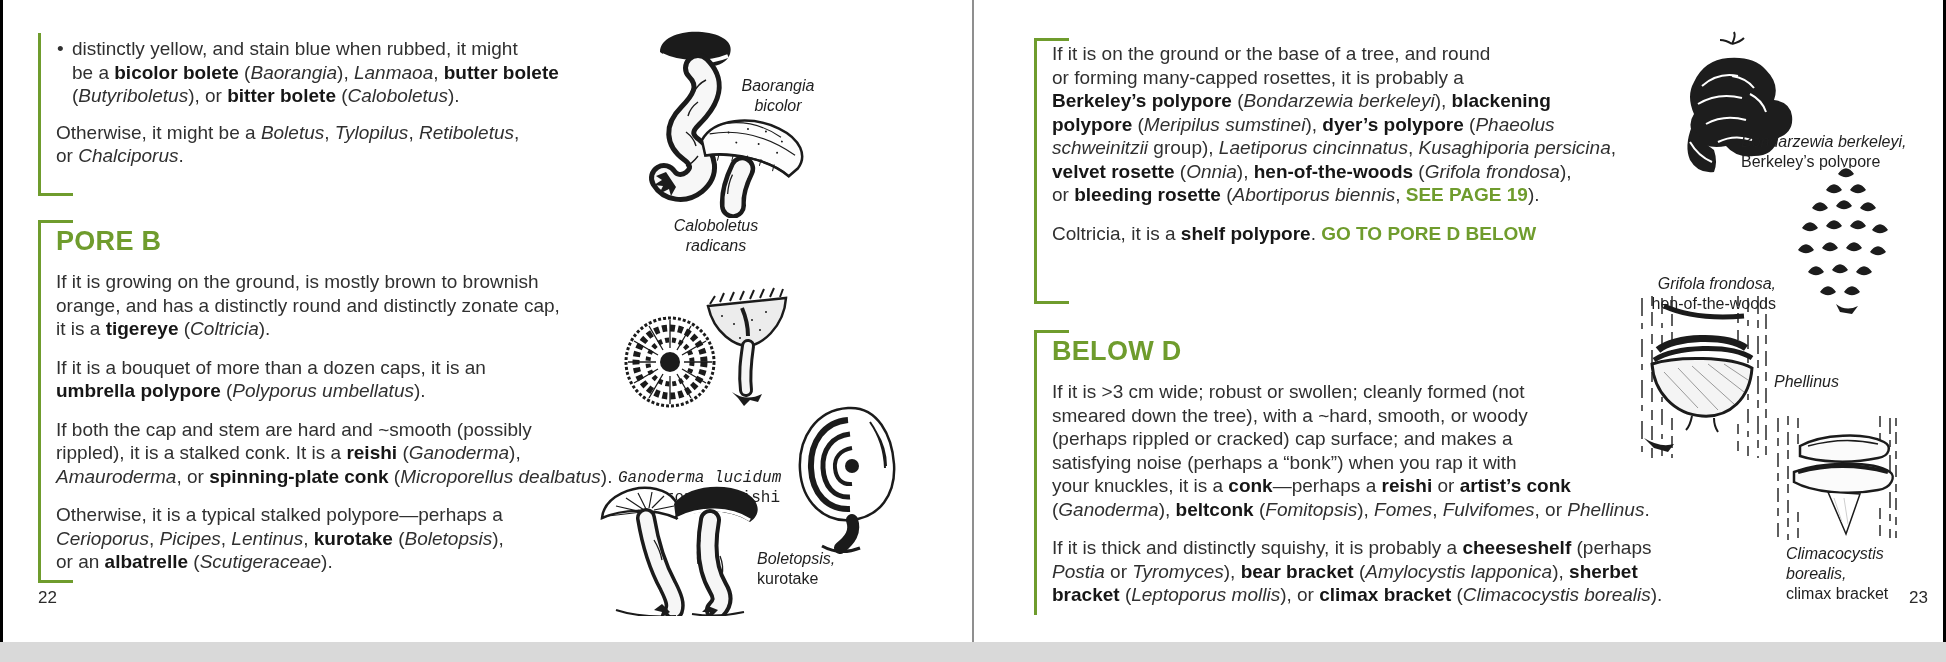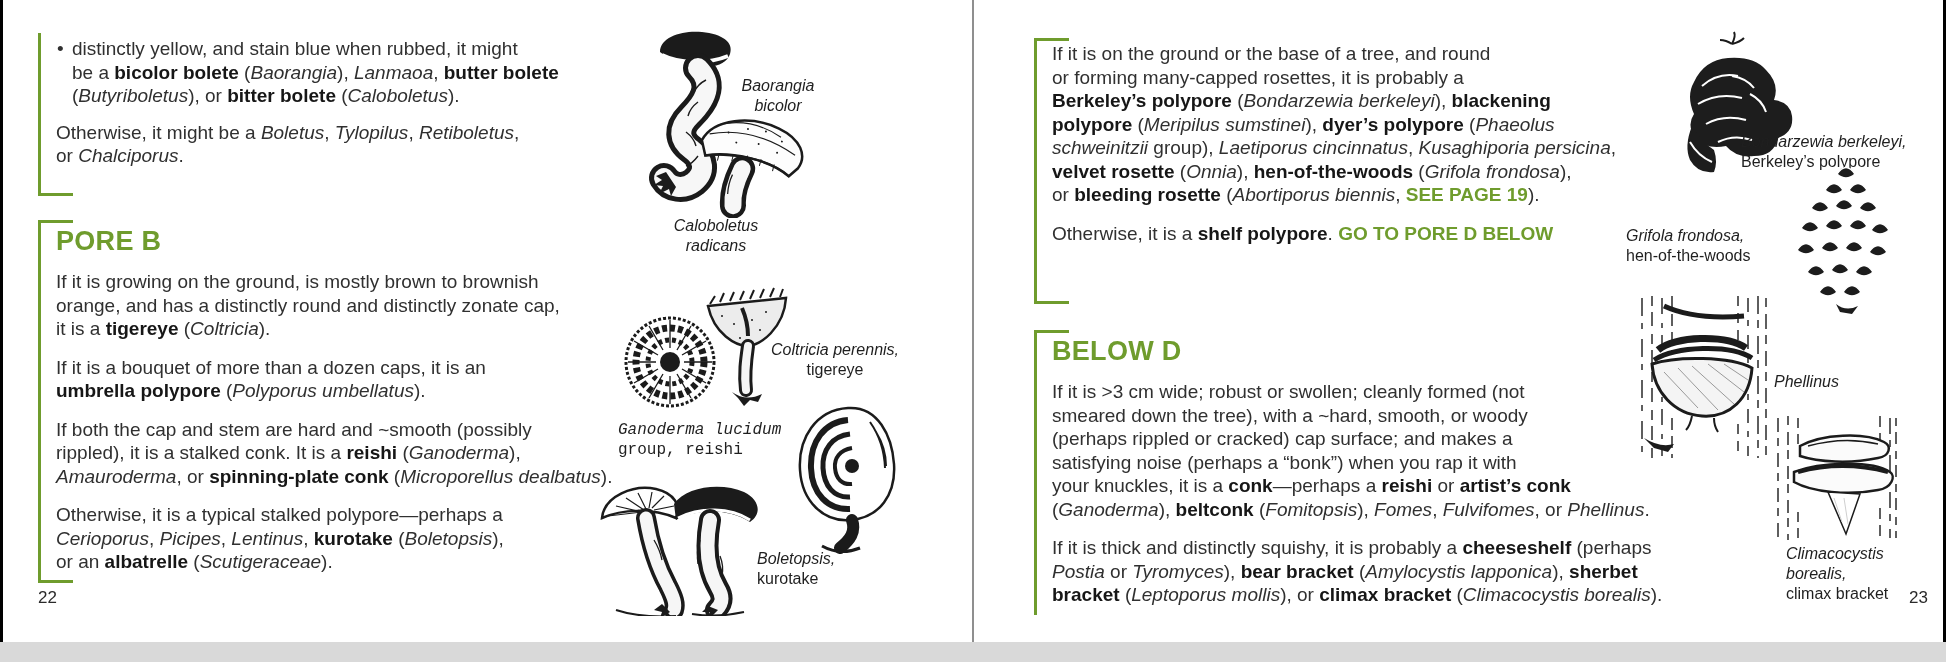--- a/index.html
+++ b/index.html
@@ -27,21 +27,21 @@
   .pore-heading{margin:2px 0 14px;font-size:27px;line-height:30px;font-weight:700;
     color:var(--green);letter-spacing:.3px;}
   .para{margin:0 0 15px;font-size:19px;line-height:23.5px;white-space:nowrap;color:var(--body);}
   .bullet-para{position:relative;padding-left:16px;margin-bottom:13px;}
   .bullet{position:absolute;left:1px;top:0;}
   .sg-b{font-weight:700;color:#161616;}
   .sg-i{font-style:italic;}
   .sg-g{font-weight:700;color:var(--green);margin-top:44px;}
 
   .caption{position:absolute;font-size:16px;line-height:20px;color:#1f1f1f;white-space:nowrap;}
-  .cap-center{text-align:center;} .cap-right{} .cap-left{text-align:left;}
+  .cap-center{text-align:center;} .cap-right{text-align:right;margin-top:48px;} .cap-left{text-align:left;}
   .pagenum{position:absolute;font-size:17px;color:#2a2a2a;}
   .illu{position:absolute;}
 </style>
 </head>
 <body>
 
 <div class="edge edge-left"></div>
 <div class="edge edge-right"></div>
 <div class="bottom-strip"></div>
 <div class="divider"></div>
@@ -110,21 +110,20 @@
         <circle cx="112" cy="74" r="1"></circle>
         <circle cx="130" cy="70" r="1"></circle>
       <circle cx="144" cy="62" r="1"></circle>
         <circle cx="138" cy="80" r="1"></circle>
         <circle cx="118" cy="88" r="1"></circle>
       </g>
     <path d="M126 96 C124 110 122 124 124 140" fill="none" stroke="#1b1b1b" stroke-width="14" stroke-linecap="round"></path>
     <path d="M126 96 C124 110 122 124 124 140" fill="none" stroke="#f5f5f5" stroke-width="8" stroke-linecap="round"></path>
     <path d="M110 142 q14 10 30 2 l-4 8 -8 -2 -6 6 -6 -8 z" fill="#1b1b1b"></path>
   </svg>
-  <div class="caption cap-center" style="left:770px;top:340px;width:130px;"><span class="sg-i">Coltricia perennis,</span><br><span>tigereye</span></div>
 
   <div class="caption cap-right" style="left:618px;top:420px;width:162px;font-family:Liberation Mono, monospace;"><span class="sg-i">Ganoderma lucidum</span><br><span>group, reishi</span></div>
 
   <svg class="illu" style="left:790px;top:398px;" width="118" height="156" viewBox="0 0 118 156">
     <path d="M58 10 C26 12 8 40 10 72 C12 104 34 124 60 122 C90 120 106 96 104 66 C102 38 88 8 58 10 Z" fill="#fff" stroke="#1b1b1b" stroke-width="2.5"></path>
     <path d="M58 22 C34 24 20 44 21 70 C22 96 38 112 60 111" fill="none" stroke="#1b1b1b" stroke-width="6"></path>
     <path d="M60 36 C42 38 32 52 33 70 C34 88 44 100 60 99" fill="none" stroke="#1b1b1b" stroke-width="5"></path>
     <path d="M62 50 C50 52 44 60 45 70 C46 81 52 87 62 86" fill="none" stroke="#1b1b1b" stroke-width="4"></path>
     <circle cx="62" cy="68" r="7" fill="#1b1b1b"></circle>
     <path d="M86 34 q10 16 10 34 M80 24 q14 20 15 46" stroke="#1b1b1b" stroke-width="2" fill="none"></path>
@@ -147,21 +146,21 @@
   </svg>
   <div class="caption cap-left" style="left:757px;top:549px;width:100px;"><span class="sg-i">Boletopsis,</span><br><span>kurotake</span></div>
 
   <div class="pagenum" style="left:38px;top:588px;">22</div>
 </div>
 
 <div class="page page-right">
 
   <section class="sec foot-top foot-bottom" style="left:60px;top:38px;width:620px;height:266px;">
     <p class="para"><span>If it is on the ground or the base of a tree, and round</span><br><span>or forming many-capped rosettes, it is probably a</span><br><span class="sg-b">Berkeley’s polypore</span><span> (</span><span class="sg-i">Bondarzewia berkeleyi</span><span>), </span><span class="sg-b">blackening</span><br><span class="sg-b">polypore</span><span> (</span><span class="sg-i">Meripilus sumstinei</span><span>), </span><span class="sg-b">dyer’s polypore</span><span> (</span><span class="sg-i">Phaeolus</span><br><span class="sg-i">schweinitzii</span><span> group), </span><span class="sg-i">Laetiporus cincinnatus</span><span>, </span><span class="sg-i">Kusaghiporia persicina</span><span>,</span><br><span class="sg-b">velvet rosette</span><span> (</span><span class="sg-i">Onnia</span><span>), </span><span class="sg-b">hen-of-the-woods</span><span> (</span><span class="sg-i">Grifola frondosa</span><span>),</span><br><span>or </span><span class="sg-b">bleeding rosette</span><span> (</span><span class="sg-i">Abortiporus biennis</span><span>, </span><span class="sg-g">SEE PAGE 19</span><span>).</span></p>
-    <p class="para"><span>Otherwise, it is a </span><span class="sg-b">shelf polypore</span><span>. </span><span class="sg-g">GO TO PORE D BELOW</span></p>
+    <p class="para"><span>Coltricia, it is a </span><span class="sg-b">shelf polypore</span><span>. </span><span class="sg-g">GO TO PORE D BELOW</span></p>
   </section>
 
   <section class="sec foot-top" style="left:60px;top:330px;width:700px;height:285px;">
     <h2 class="pore-heading">BELOW D</h2>
     <p class="para"><span>If it is &gt;3 cm wide; robust or swollen; cleanly formed (not</span><br><span>smeared down the tree), with a ~hard, smooth, or woody</span><br><span>(perhaps rippled or cracked) cap surface; and makes a</span><br><span>satisfying noise (perhaps a “bonk”) when you rap it with</span><br><span>your knuckles, it is a </span><span class="sg-b">conk</span><span>—perhaps a </span><span class="sg-b">reishi</span><span> or </span><span class="sg-b">artist’s conk</span><br><span>(</span><span class="sg-i">Ganoderma</span><span>), </span><span class="sg-b">beltconk</span><span> (</span><span class="sg-i">Fomitopsis</span><span>), </span><span class="sg-i">Fomes</span><span>, </span><span class="sg-i">Fulvifomes</span><span>, or </span><span class="sg-i">Phellinus</span><span>.</span></p>
     <p class="para"><span>If it is thick and distinctly squishy, it is probably a </span><span class="sg-b">cheeseshelf</span><span> (perhaps</span><br><span class="sg-i">Postia</span><span> or </span><span class="sg-i">Tyromyces</span><span>), </span><span class="sg-b">bear bracket</span><span> (</span><span class="sg-i">Amylocystis lapponica</span><span>), </span><span class="sg-b">sherbet</span><br><span class="sg-b">bracket</span><span> (</span><span class="sg-i">Leptoporus mollis</span><span>), or </span><span class="sg-b">climax bracket</span><span> (</span><span class="sg-i">Climacocystis borealis</span><span>).</span></p>
   </section>
 
   <svg class="illu" style="left:698px;top:30px;" width="130" height="148" viewBox="0 0 130 148">
     <path d="M60 14 q4 -8 2 -12 M60 14 q-6 -4 -12 -4 M60 14 q8 -2 12 -6" stroke="#1b1b1b" stroke-width="2" fill="none"></path>

